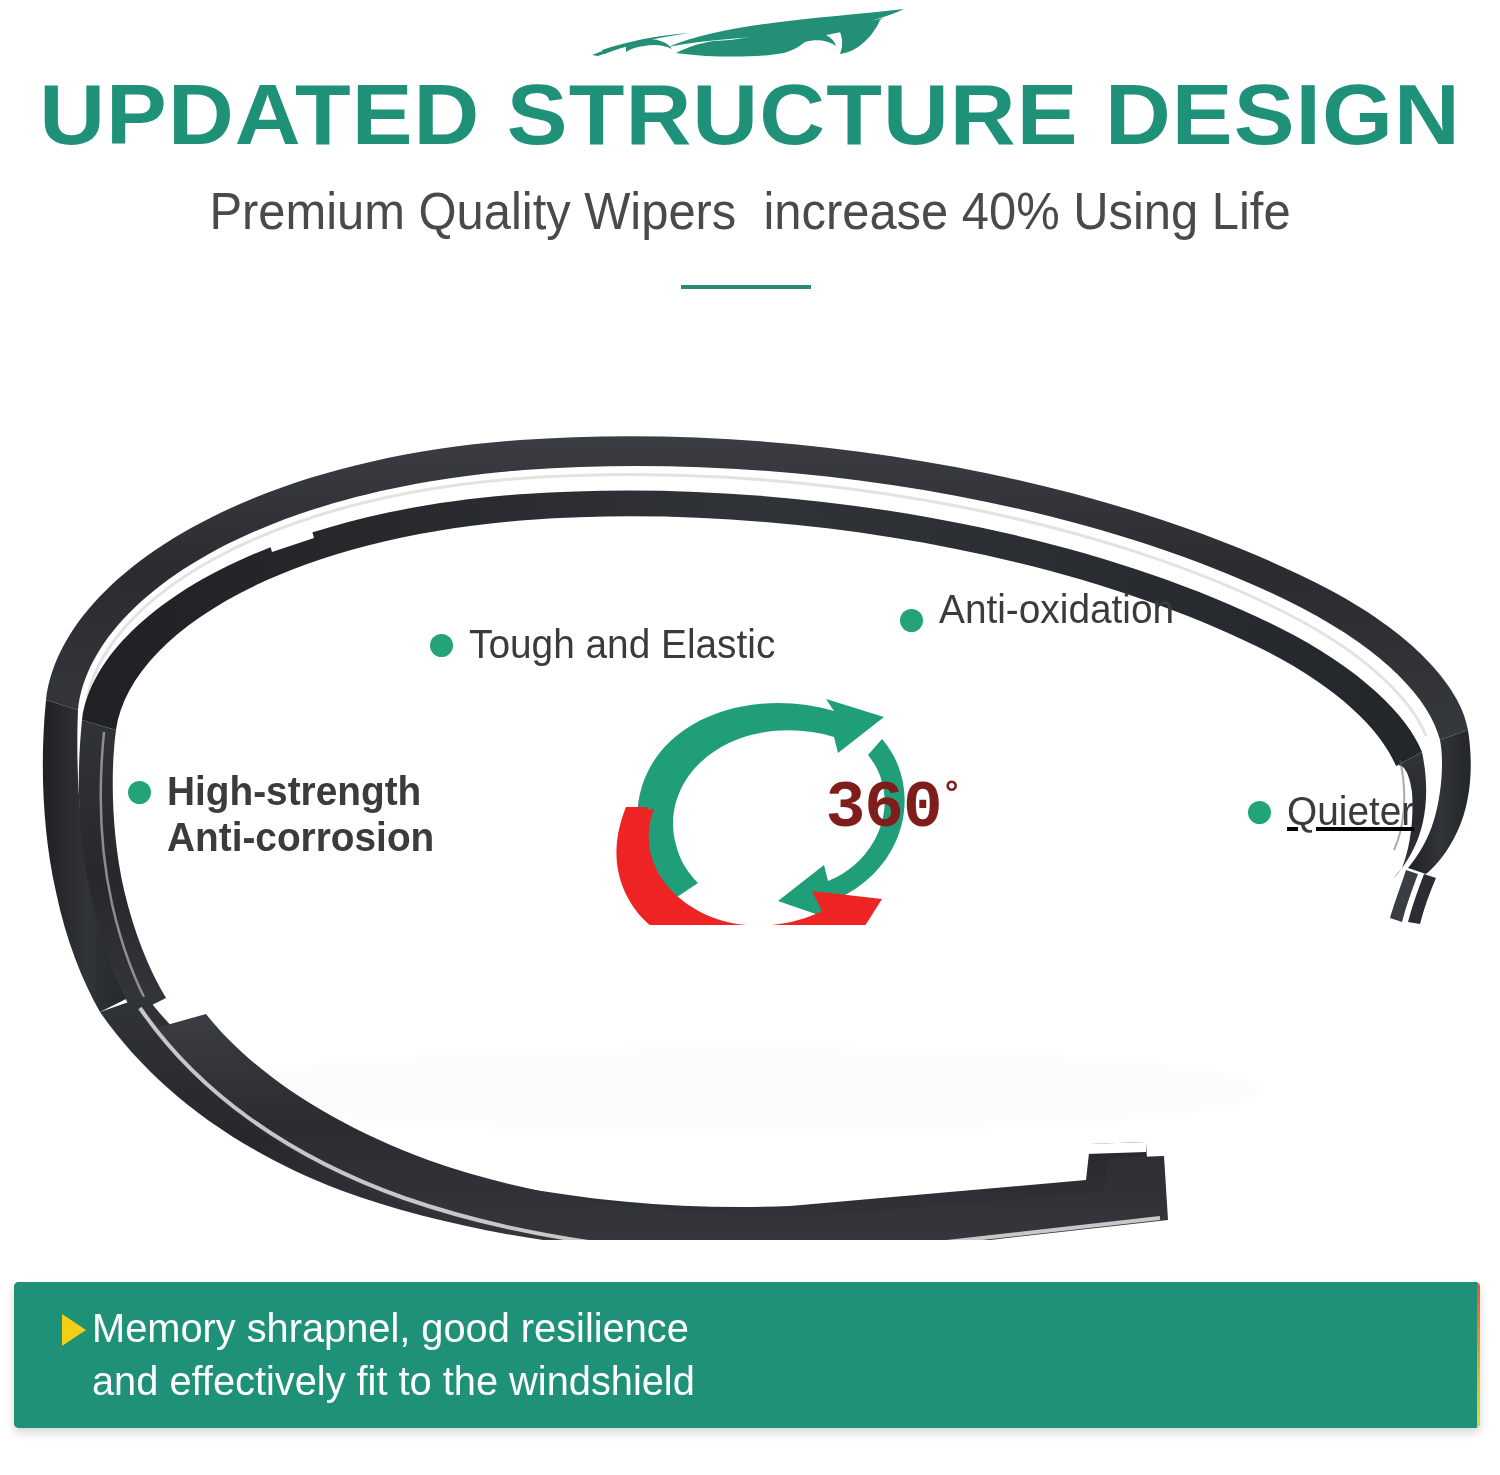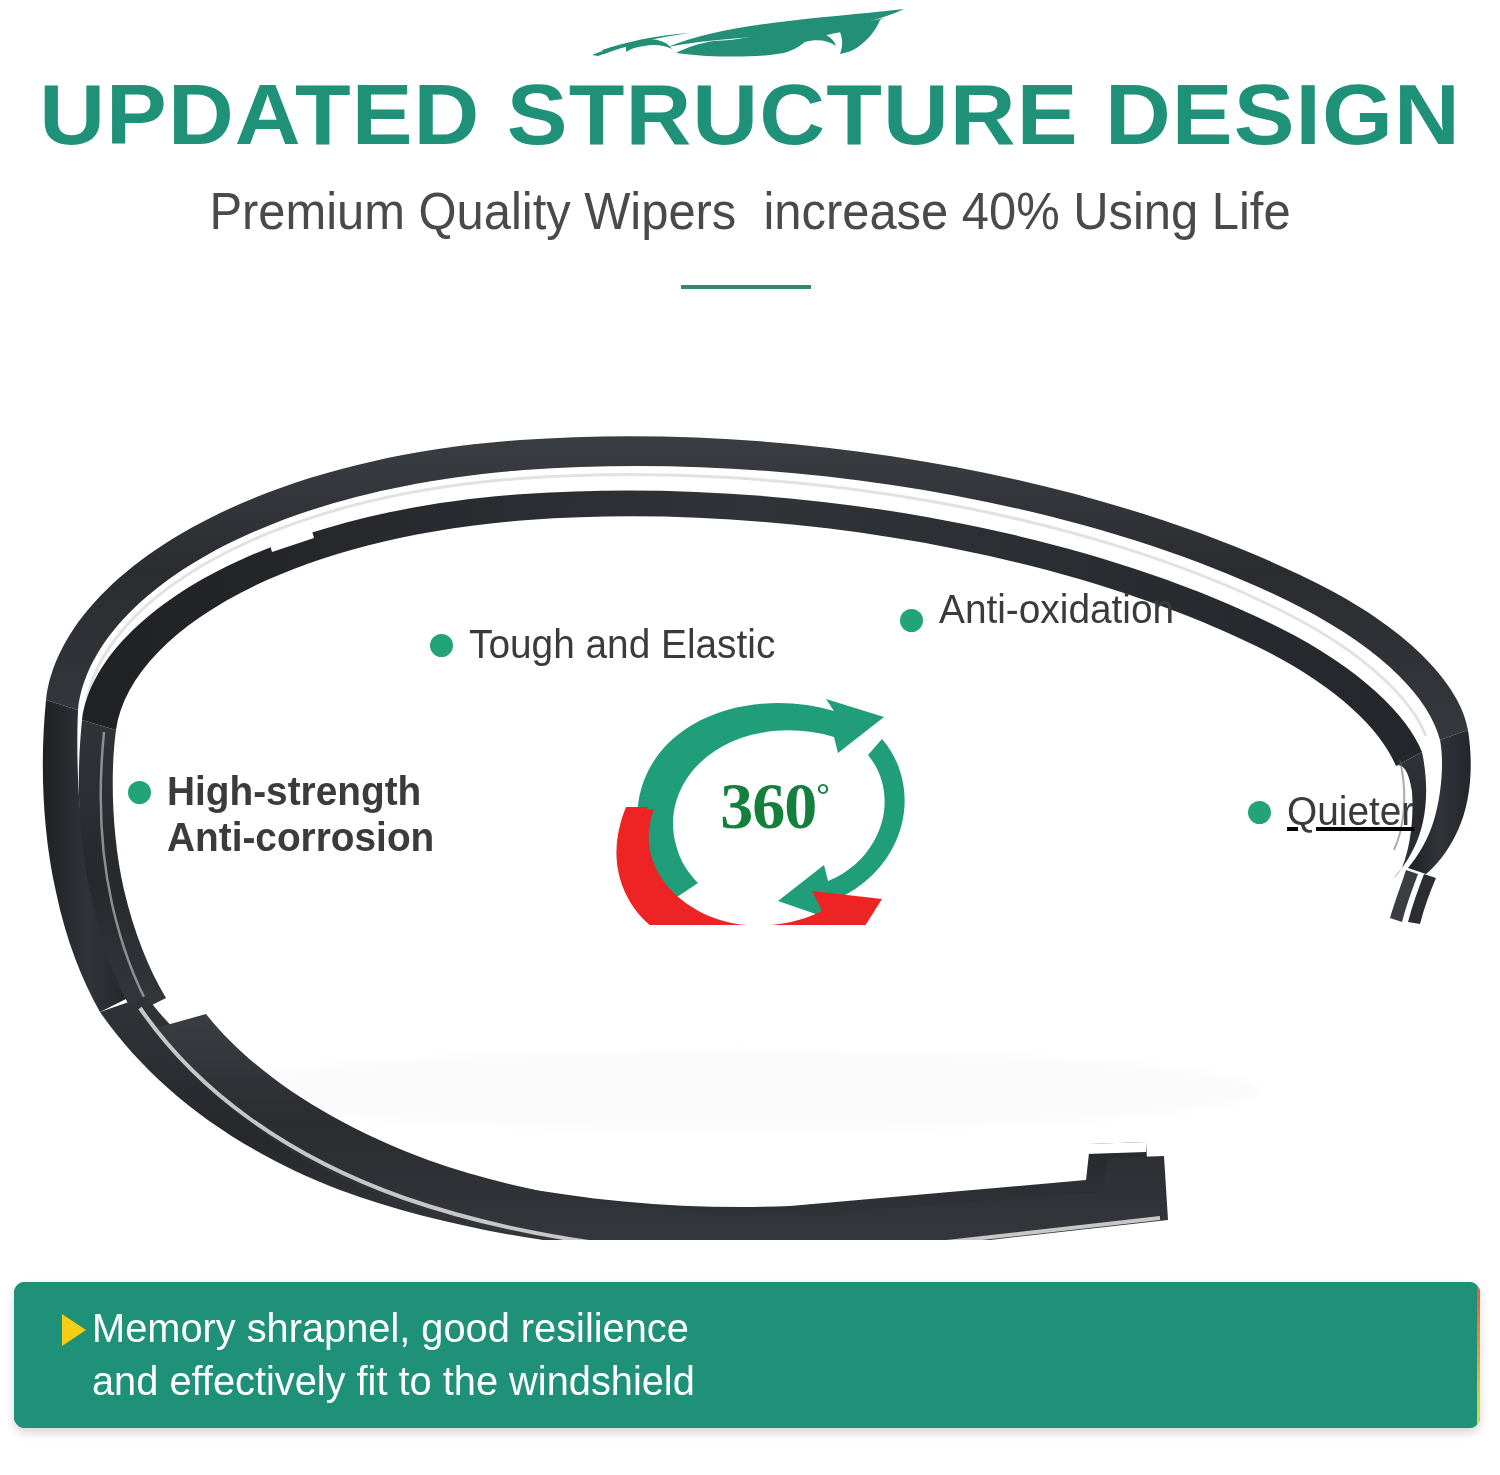--- a/index.html
+++ b/index.html
@@ -124,45 +124,45 @@
     top: 695px;
     width: 380px;
     height: 230px;
   }
   #badge-svg { display: block; width: 380px; height: 230px; }
   #badge-text {
     position: absolute;
     left: 0;
     top: 64px;
     width: 380px;
-    text-align: center;
-    font-family: Liberation Serif, serif;
+    text-align: right;
+    font-family: Liberation Mono, monospace;
     font-weight: bold;
     font-size: 66px;
     line-height: 72px;
-    color: #15803d;
+    color: #7f1d1d;
     letter-spacing: -1px;
     padding-left: 6px;
     box-sizing: border-box;
   }
   #badge-text .deg {
     font-size: 34px;
     vertical-align: 22px;
     letter-spacing: 0;
   }
 
   
   #banner-row {
     position: absolute;
     left: 14px;
     top: 1282px;
     width: 1466px;
     height: 146px;
     display: flex;
-    border-radius: 11px;
+    border-radius: 5px;
     overflow: hidden;
     box-shadow: 0 5px 10px rgba(0,0,0,0.16);
     background: #1e9178;
   }
   .banner {
     flex: 1 1 0;
     background: #1e9178;
     display: flex;
     align-items: center;
     padding: 0 0 0 48px;

